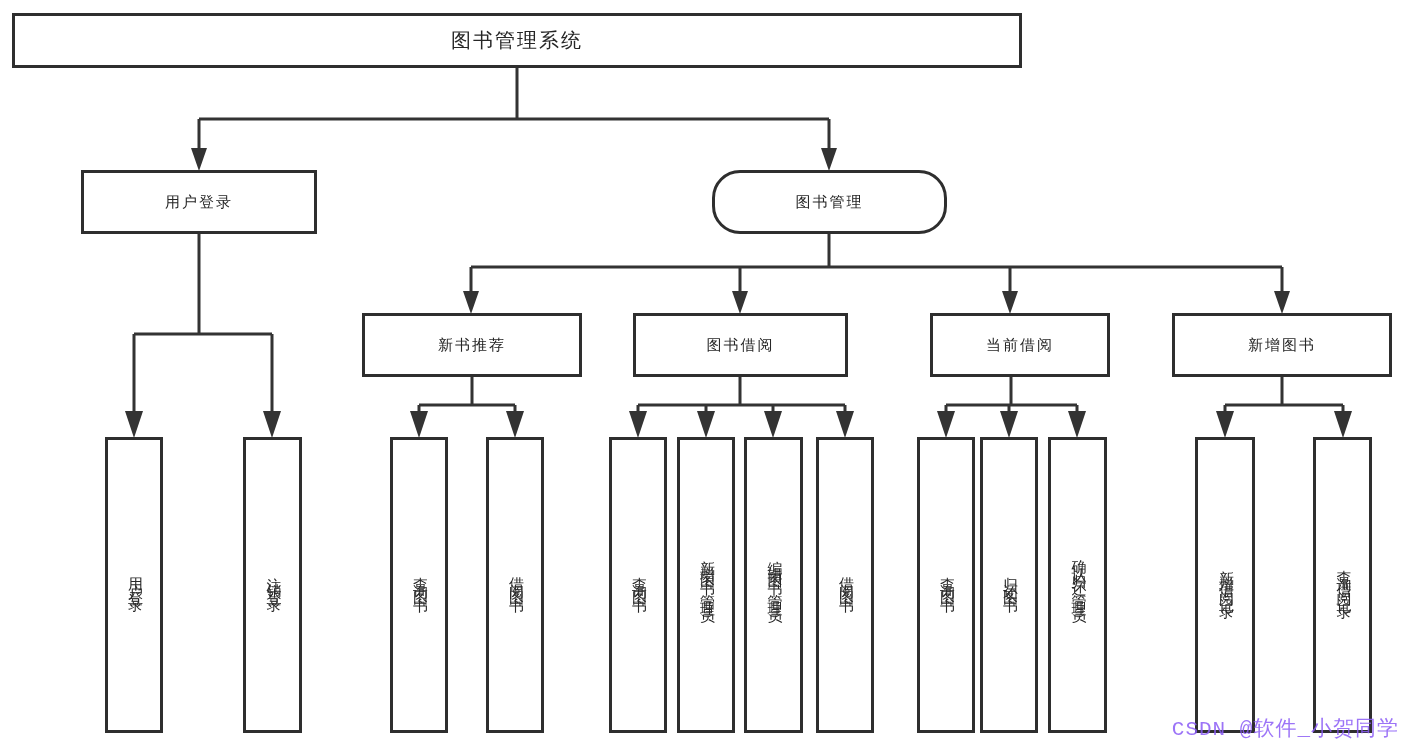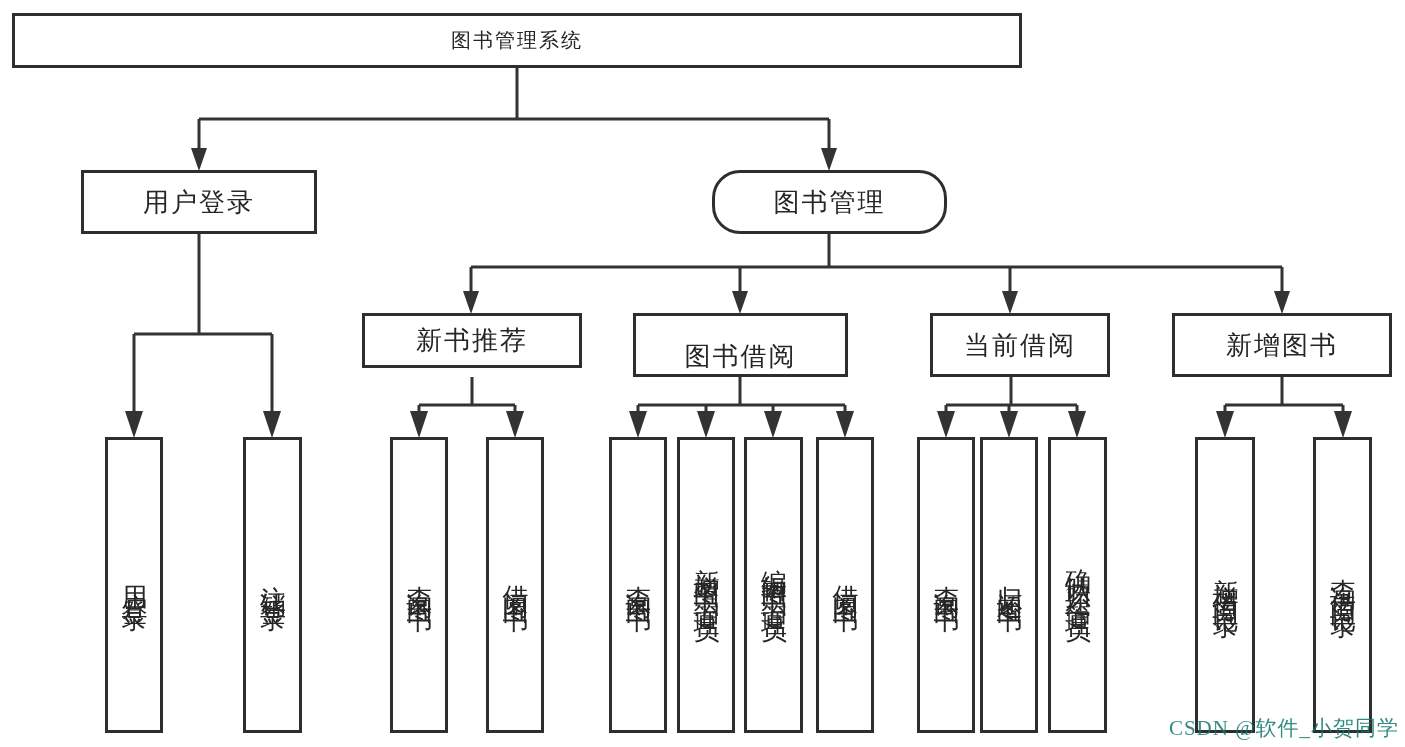--- a/index.html
+++ b/index.html
@@ -2,55 +2,55 @@
 <html><head>
 <meta charset="utf-8">
 <style>
   html, body { margin: 0; padding: 0; background: #ffffff; }
   .canvas {
     position: relative;
     width: 1405px;
     height: 747px;
     background: #ffffff;
     overflow: hidden;
-    font-family: Liberation Serif, serif;
+    font-family: Liberation Mono, monospace;
   }
   svg.connectors {
     position: absolute;
     left: 0; top: 0;
     z-index: 0;
   }
   .node {
     position: absolute;
     box-sizing: border-box;
     border: 3px solid #2e2e2e;
     background: #ffffff;
     display: flex;
     align-items: center;
     justify-content: center;
     color: #262626;
-    font-size: 26px;
+    font-size: 15px;
     letter-spacing: 2px;
     z-index: 1;
   }
   .node.root { font-size: 20px; }
   .node.leaf { padding-bottom: 12px; }
   .node.leaf span {
     writing-mode: vertical-rl;
     text-orientation: mixed;
     letter-spacing: 7px;
     line-height: 1;
   }
   .watermark {
     position: absolute;
     top: 714px;
     right: 6px;
     z-index: 3;
     font-size: 21px;
-    color: #0f766e;
+    color: #8b5cf6;
     opacity: 0.85;
     letter-spacing: 1px;
     white-space: nowrap;
   }
 </style>
 </head>
 <body>
 
 <div class="canvas">
 
@@ -90,24 +90,24 @@
     <span>图书管理系统</span>
   </div>
 
   <div class="node" style="left:81px; top:170px; width:236px; height:64px;">
     <span>用户登录</span>
   </div>
   <div class="node" style="left:712px; top:170px; width:235px; height:64px;border-radius:28px;">
     <span>图书管理</span>
   </div>
 
-  <div class="node" style="left:362px; top:313px; width:220px; height:55px;">
+  <div class="node" style="left:362px; top:313px; width:220px; height:64px;">
     <span>新书推荐</span>
   </div>
-  <div class="node" style="left:633px; top:313px; width:215px; height:64px;align-items:flex-end;">
+  <div class="node" style="left:633px; top:313px; width:215px; height:64px;">
     <span>图书借阅</span>
   </div>
   <div class="node" style="left:930px; top:313px; width:180px; height:64px;">
     <span>当前借阅</span>
   </div>
   <div class="node" style="left:1172px; top:313px; width:220px; height:64px;">
     <span>新增图书</span>
   </div>
 
   <div class="node leaf" style="left:105px; top:437px; width:58px; height:296px;">

